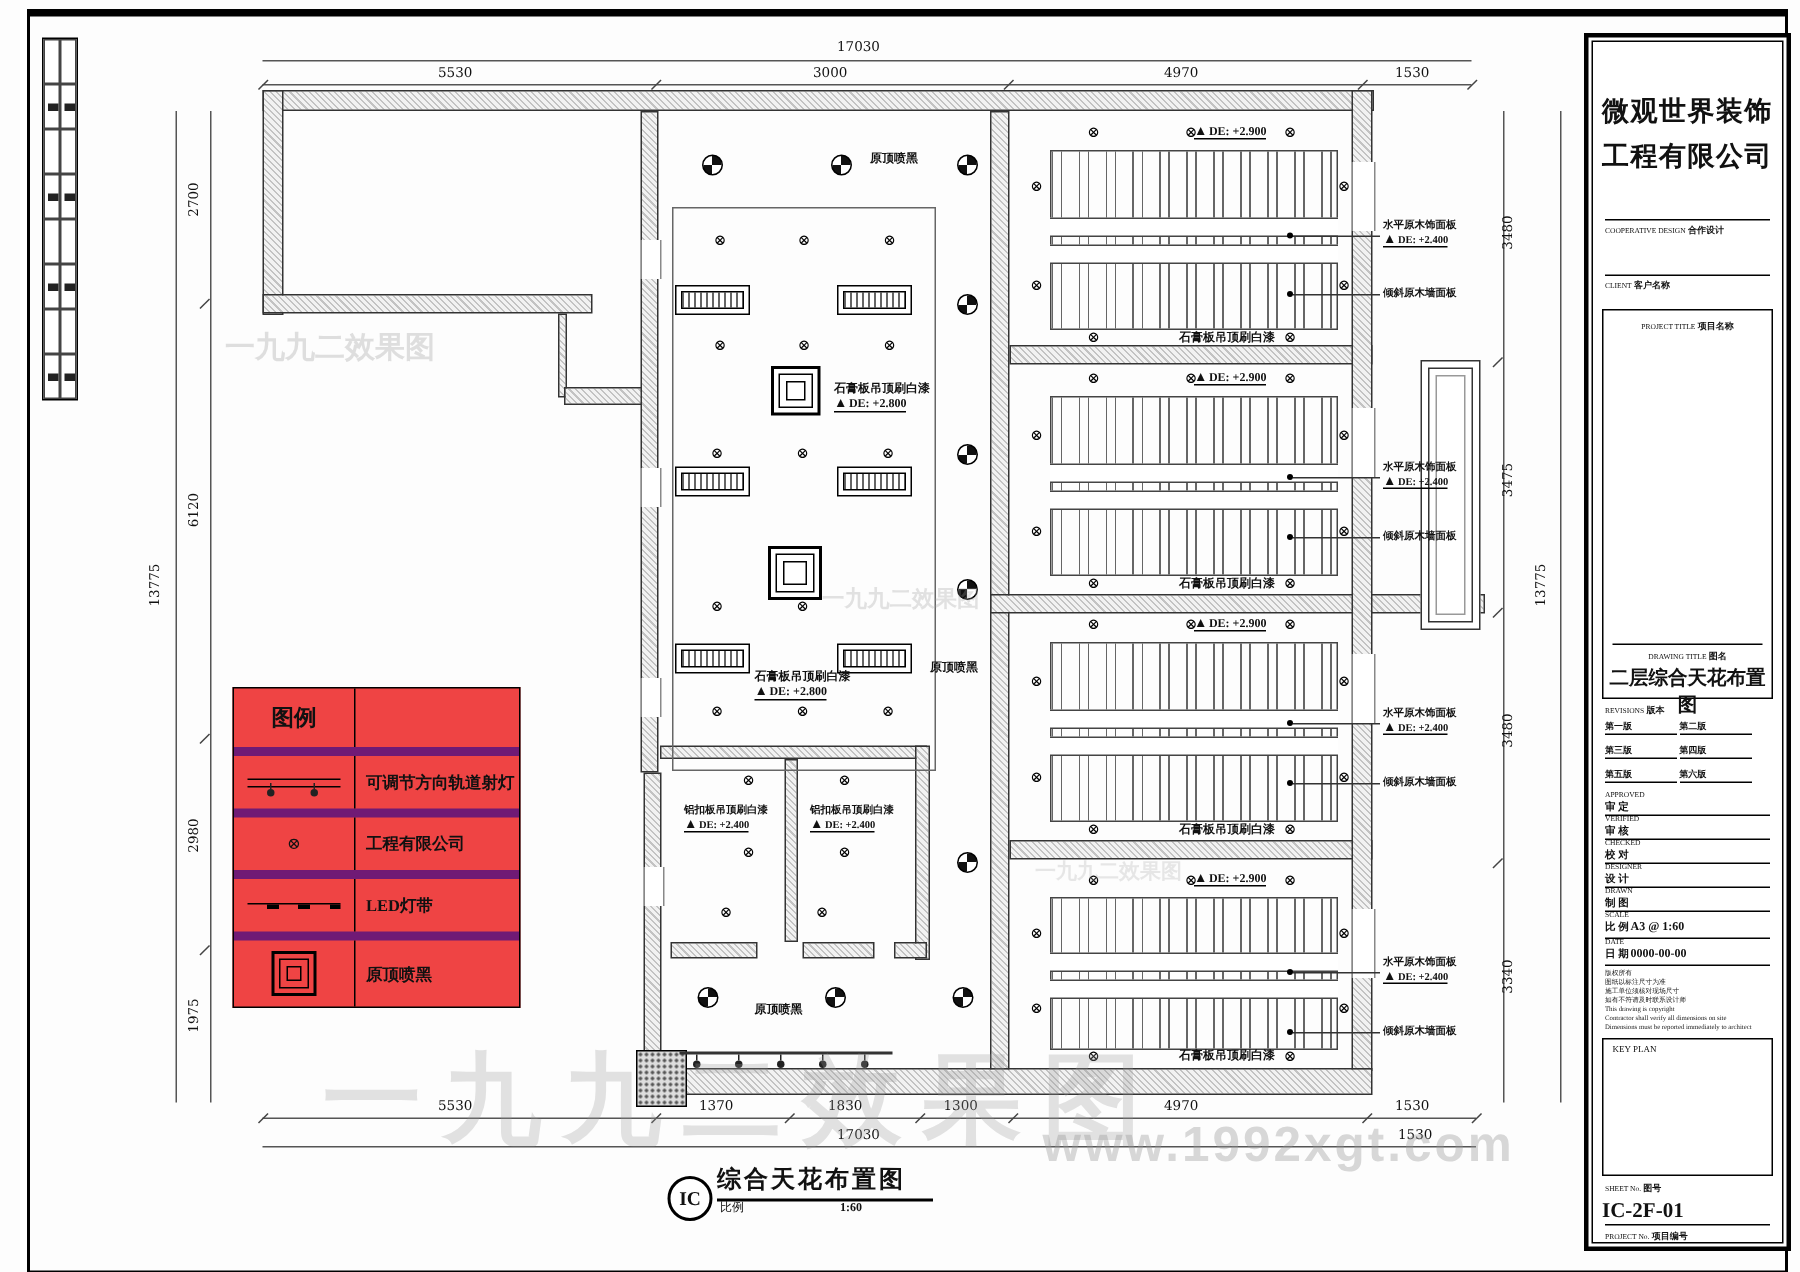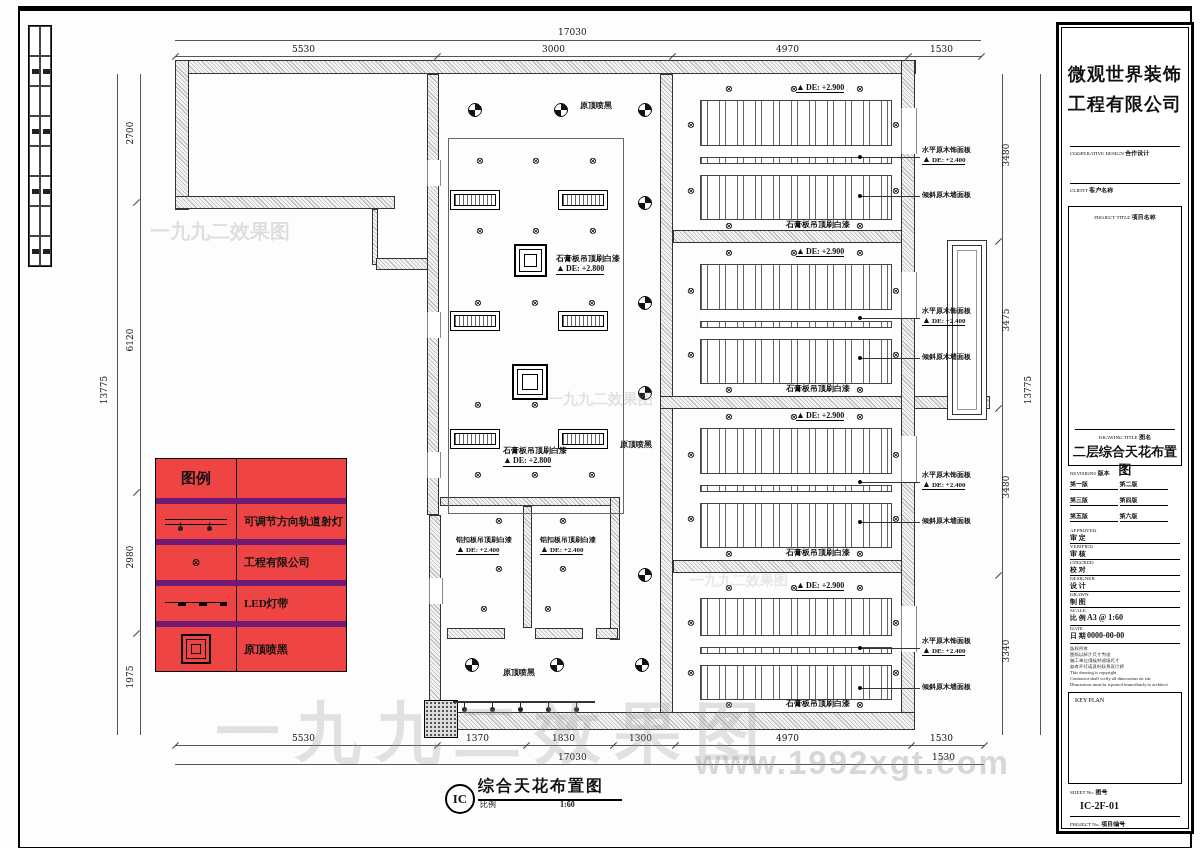--- a/index.html
+++ b/index.html
@@ -454,21 +454,21 @@
       <div class="note" style="top:642px">This drawing is copyright</div>
       <div class="note" style="top:648px">Contractor shall verify all dimensions on site</div>
       <div class="note" style="top:654px">Dimensions must be reported immediately to architect</div>
       <div class="pbox" style="left:6px;top:664px;width:112px;height:90px">
         <div class="tb" style="left:6px;top:4px">KEY PLAN</div>
       </div>
       <div class="tb" style="left:8px;top:760px">
         <span class="en">SHEET No.</span>
         <b>图号</b>
       </div>
-      <div class="tb" style="left:18px;top:772px;font-size:10px;font-weight:bold">IC-2F-01</div>
+      <div class="tb" style="left:6px;top:772px;font-size:14px;font-weight:bold">IC-2F-01</div>
       <div class="tbline" style="left:8px;right:8px;top:788px"></div>
       <div class="tb" style="left:8px;top:792px">
         <span class="en">PROJECT No.</span>
         <b>项目编号</b>
       </div>
     </div>
   </div>
 </div>
 
 </body></html>

